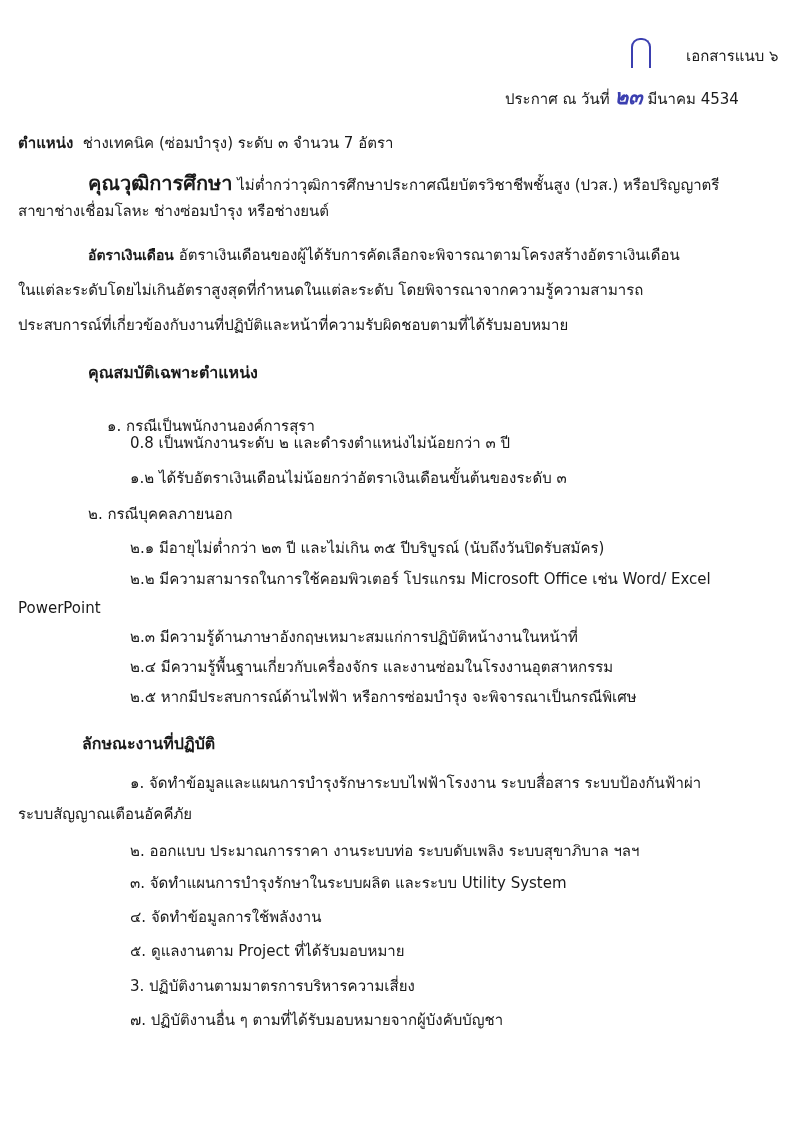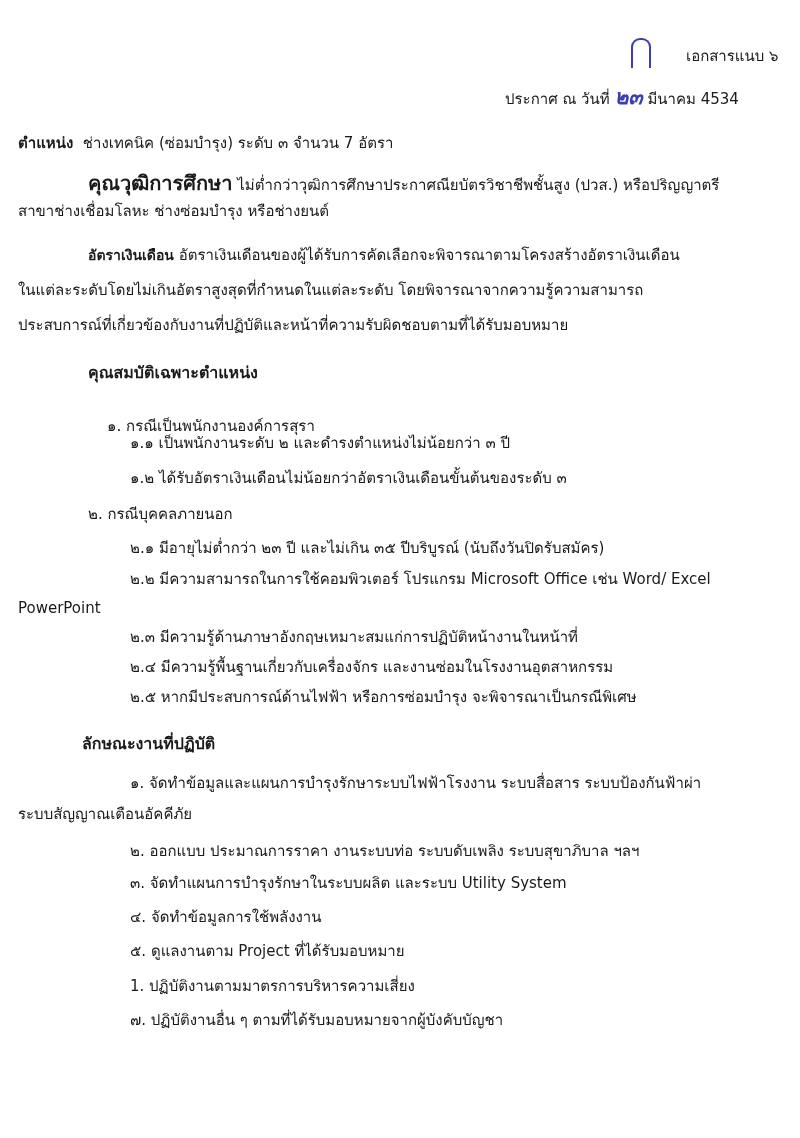--- a/index.html
+++ b/index.html
@@ -43,34 +43,34 @@
 
   <div class="line" style="left:88px; top:244px;">
     <span class="bold" style="font-size:14px;">อัตราเงินเดือน</span>
     <span>อัตราเงินเดือนของผู้ได้รับการคัดเลือกจะพิจารณาตามโครงสร้างอัตราเงินเดือน</span>
   </div>
   <div class="line" style="left:18px; top:279px;">ในแต่ละระดับโดยไม่เกินอัตราสูงสุดที่กำหนดในแต่ละระดับ โดยพิจารณาจากความรู้ความสามารถ</div>
   <div class="line" style="left:18px; top:314px;">ประสบการณ์ที่เกี่ยวข้องกับงานที่ปฏิบัติและหน้าที่ความรับผิดชอบตามที่ได้รับมอบหมาย</div>
 
   <div class="line bold" style="left:88px; top:362px; font-size:16px;">คุณสมบัติเฉพาะตำแหน่ง</div>
   <div class="line" style="left:107px; top:397px;margin-top:18px;">๑. กรณีเป็นพนักงานองค์การสุรา</div>
-  <div class="line" style="left:130px; top:432px;">๑.๑ เป็นพนักงานระดับ ๒ และดำรงตำแหน่งไม่น้อยกว่า ๓ ปี</div>
+  <div class="line" style="left:130px; top:432px;">0.8 เป็นพนักงานระดับ ๒ และดำรงตำแหน่งไม่น้อยกว่า ๓ ปี</div>
   <div class="line" style="left:130px; top:467px;">๑.๒ ได้รับอัตราเงินเดือนไม่น้อยกว่าอัตราเงินเดือนขั้นต้นของระดับ ๓</div>
 
   <div class="line" style="left:88px; top:503px;">๒. กรณีบุคคลภายนอก</div>
   <div class="line" style="left:130px; top:537px;">๒.๑ มีอายุไม่ต่ำกว่า ๒๓ ปี และไม่เกิน ๓๕ ปีบริบูรณ์ (นับถึงวันปิดรับสมัคร)</div>
   <div class="line" style="left:130px; top:568px;">๒.๒ มีความสามารถในการใช้คอมพิวเตอร์ โปรแกรม Microsoft Office เช่น Word/ Excel</div>
   <div class="line" style="left:18px; top:597px;">PowerPoint</div>
   <div class="line" style="left:130px; top:626px;">๒.๓ มีความรู้ด้านภาษาอังกฤษเหมาะสมแก่การปฏิบัติหน้างานในหน้าที่</div>
   <div class="line" style="left:130px; top:656px;">๒.๔ มีความรู้พื้นฐานเกี่ยวกับเครื่องจักร และงานซ่อมในโรงงานอุตสาหกรรม</div>
   <div class="line" style="left:130px; top:686px;">๒.๕ หากมีประสบการณ์ด้านไฟฟ้า หรือการซ่อมบำรุง จะพิจารณาเป็นกรณีพิเศษ</div>
 
   <div class="line bold" style="left:82px; top:733px; font-size:16px;">ลักษณะงานที่ปฏิบัติ</div>
   <div class="line" style="left:130px; top:772px;">๑. จัดทำข้อมูลและแผนการบำรุงรักษาระบบไฟฟ้าโรงงาน ระบบสื่อสาร ระบบป้องกันฟ้าผ่า</div>
   <div class="line" style="left:18px; top:803px;">ระบบสัญญาณเตือนอัคคีภัย</div>
   <div class="line" style="left:130px; top:840px;">๒. ออกแบบ ประมาณการราคา งานระบบท่อ ระบบดับเพลิง ระบบสุขาภิบาล ฯลฯ</div>
   <div class="line" style="left:130px; top:872px;">๓. จัดทำแผนการบำรุงรักษาในระบบผลิต และระบบ Utility System</div>
   <div class="line" style="left:130px; top:906px;">๔. จัดทำข้อมูลการใช้พลังงาน</div>
   <div class="line" style="left:130px; top:940px;">๕. ดูแลงานตาม Project ที่ได้รับมอบหมาย</div>
-  <div class="line" style="left:130px; top:975px;">1. ปฏิบัติงานตามมาตรการบริหารความเสี่ยง</div>
+  <div class="line" style="left:130px; top:975px;">3. ปฏิบัติงานตามมาตรการบริหารความเสี่ยง</div>
   <div class="line" style="left:130px; top:1009px;">๗. ปฏิบัติงานอื่น ๆ ตามที่ได้รับมอบหมายจากผู้บังคับบัญชา</div>
 
 </div>
 
 </body></html>

